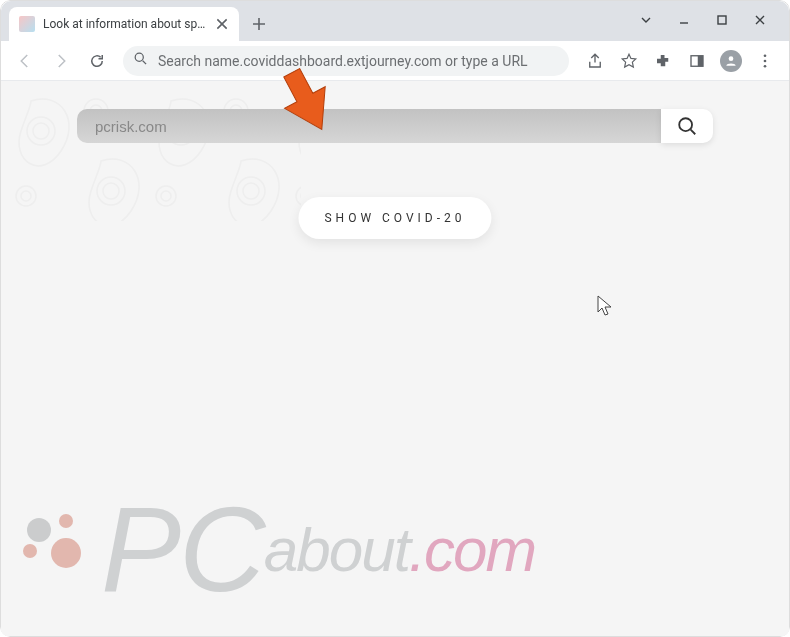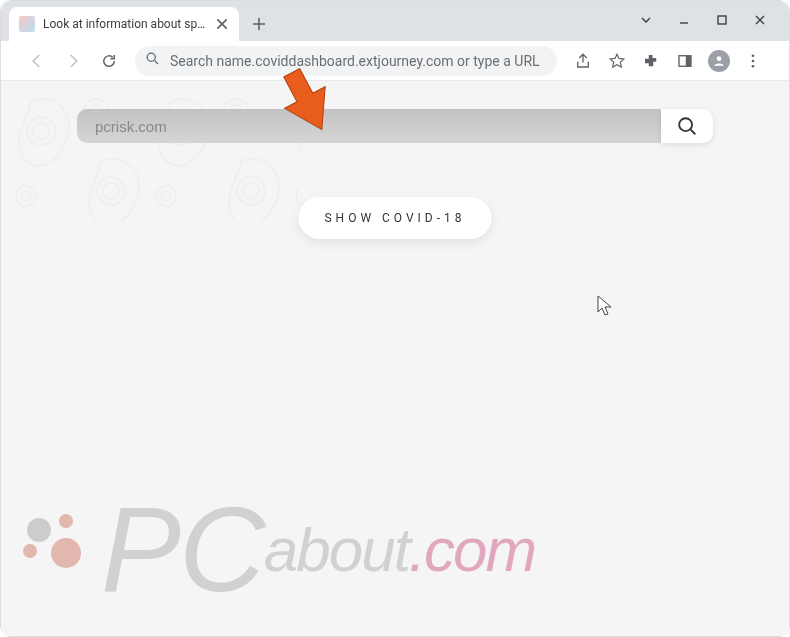--- a/index.html
+++ b/index.html
@@ -83,21 +83,21 @@
   color: #3c4043;
 }
 .win-btn svg { width: 12px; height: 12px; }
 
 .toolbar {
   height: 40px;
   background: #fff;
   border-bottom: 1px solid #e8eaed;
   display: flex;
   align-items: center;
-  padding: 0 20px;
+  padding: 0 8px;
   gap: 4px;
 }
 .tb-icon {
   width: 32px; height: 32px;
   display: flex; align-items: center; justify-content: center;
   border-radius: 50%;
   color: #5f6368;
 }
 .tb-icon.disabled { color: #bdc1c6; }
 .tb-icon svg { width: 18px; height: 18px; }
@@ -369,21 +369,21 @@
         <input type="text" placeholder="pcrisk.com" style="">
       </div>
       <div class="search-btn">
         <svg viewBox="0 0 24 24">
             <circle cx="10.5" cy="10.5" r="7"></circle>
             <path d="M16 16 L21 21"></path>
           </svg>
       </div>
     </div>
 
-    <div class="show-covid">SHOW COVID-18</div>
+    <div class="show-covid">SHOW COVID-20</div>
 
     <div class="watermark">
       <div class="wm-main">
         <div class="wm-logo">
           <div class="wm-dot" style="width:24px;height:24px;background:#7f8386;top:4px;left:4px"></div>
           <div class="wm-dot" style="width:14px;height:14px;background:#c0452c;top:0;left:36px"></div>
           <div class="wm-dot" style="width:14px;height:14px;background:#c0452c;top:30px;left:0"></div>
           <div class="wm-dot" style="width:30px;height:30px;background:#c0452c;top:24px;left:28px"></div>
         </div>
         <span class="wm-p">PC</span>

